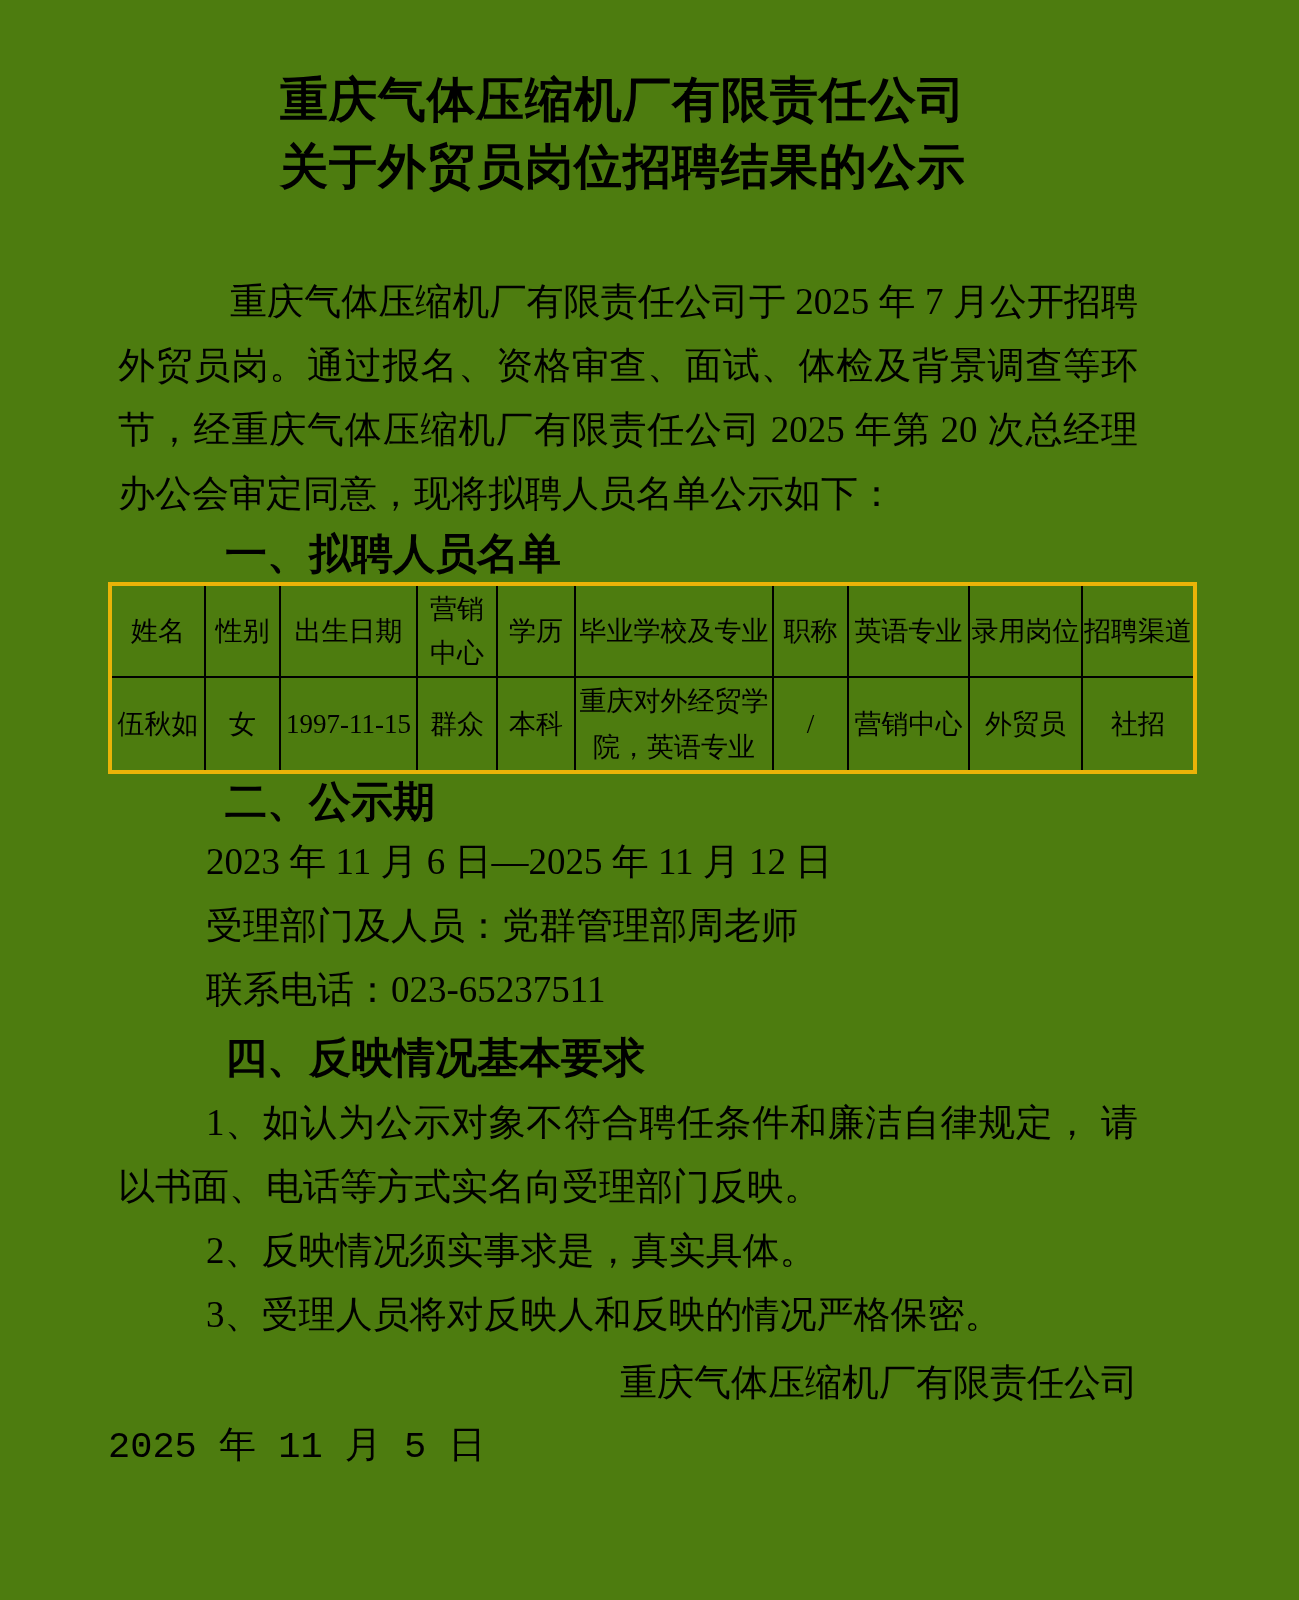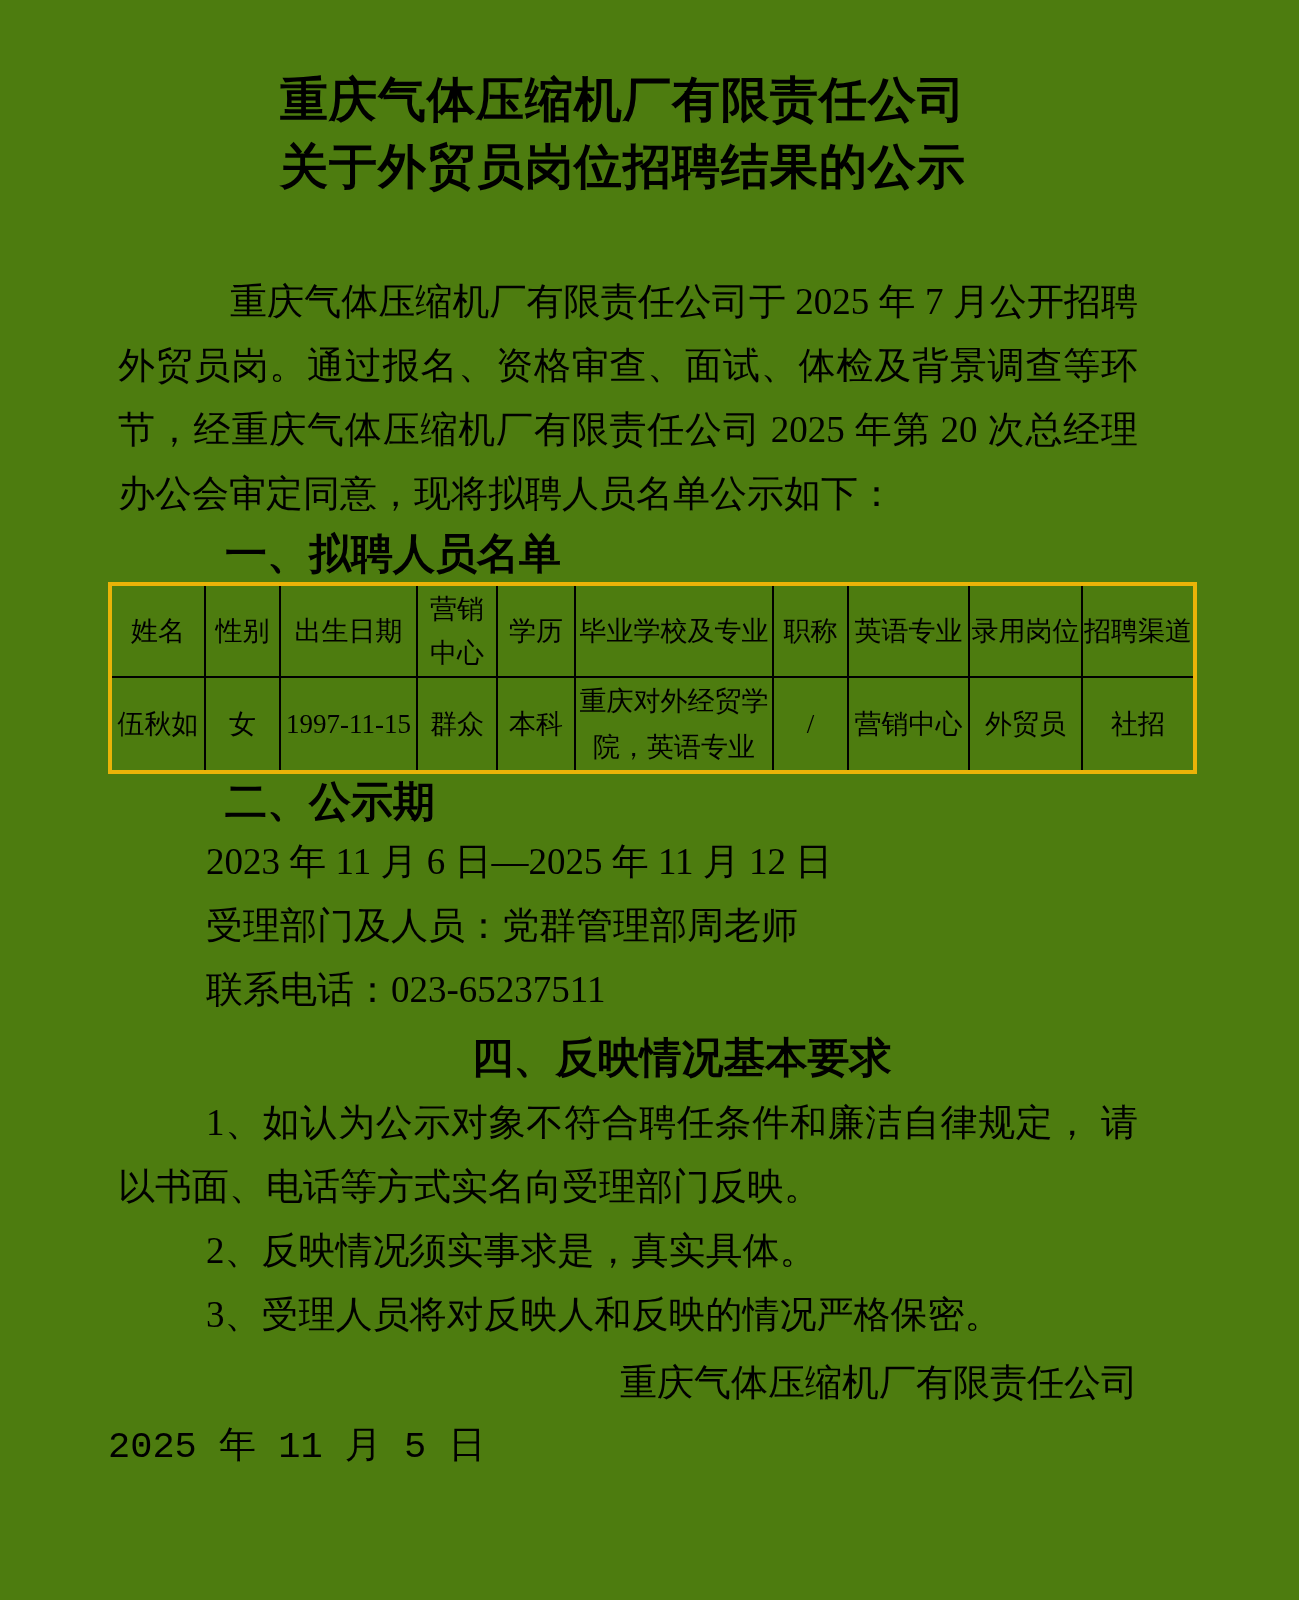--- a/index.html
+++ b/index.html
@@ -82,21 +82,21 @@
     white-space: nowrap;
   }
   .req-item {
     margin-left: 10px;
     font-size: 37px;
     line-height: 64px;
     text-align: justify;
     text-indent: 88px;
   }
   .h2-gap { margin-top: 0; }
-  .h4-gap { margin-top: 8px; text-align: center; }
+  .h4-gap { margin-top: 8px; }
   .item1-gap { margin-top: 5px; }
   .sig-company {
     margin-top: 4px;
     font-size: 37px;
     line-height: 64px;
     text-align: right;
     white-space: nowrap;
   }
   .sig-date {
     font-size: 37px;

